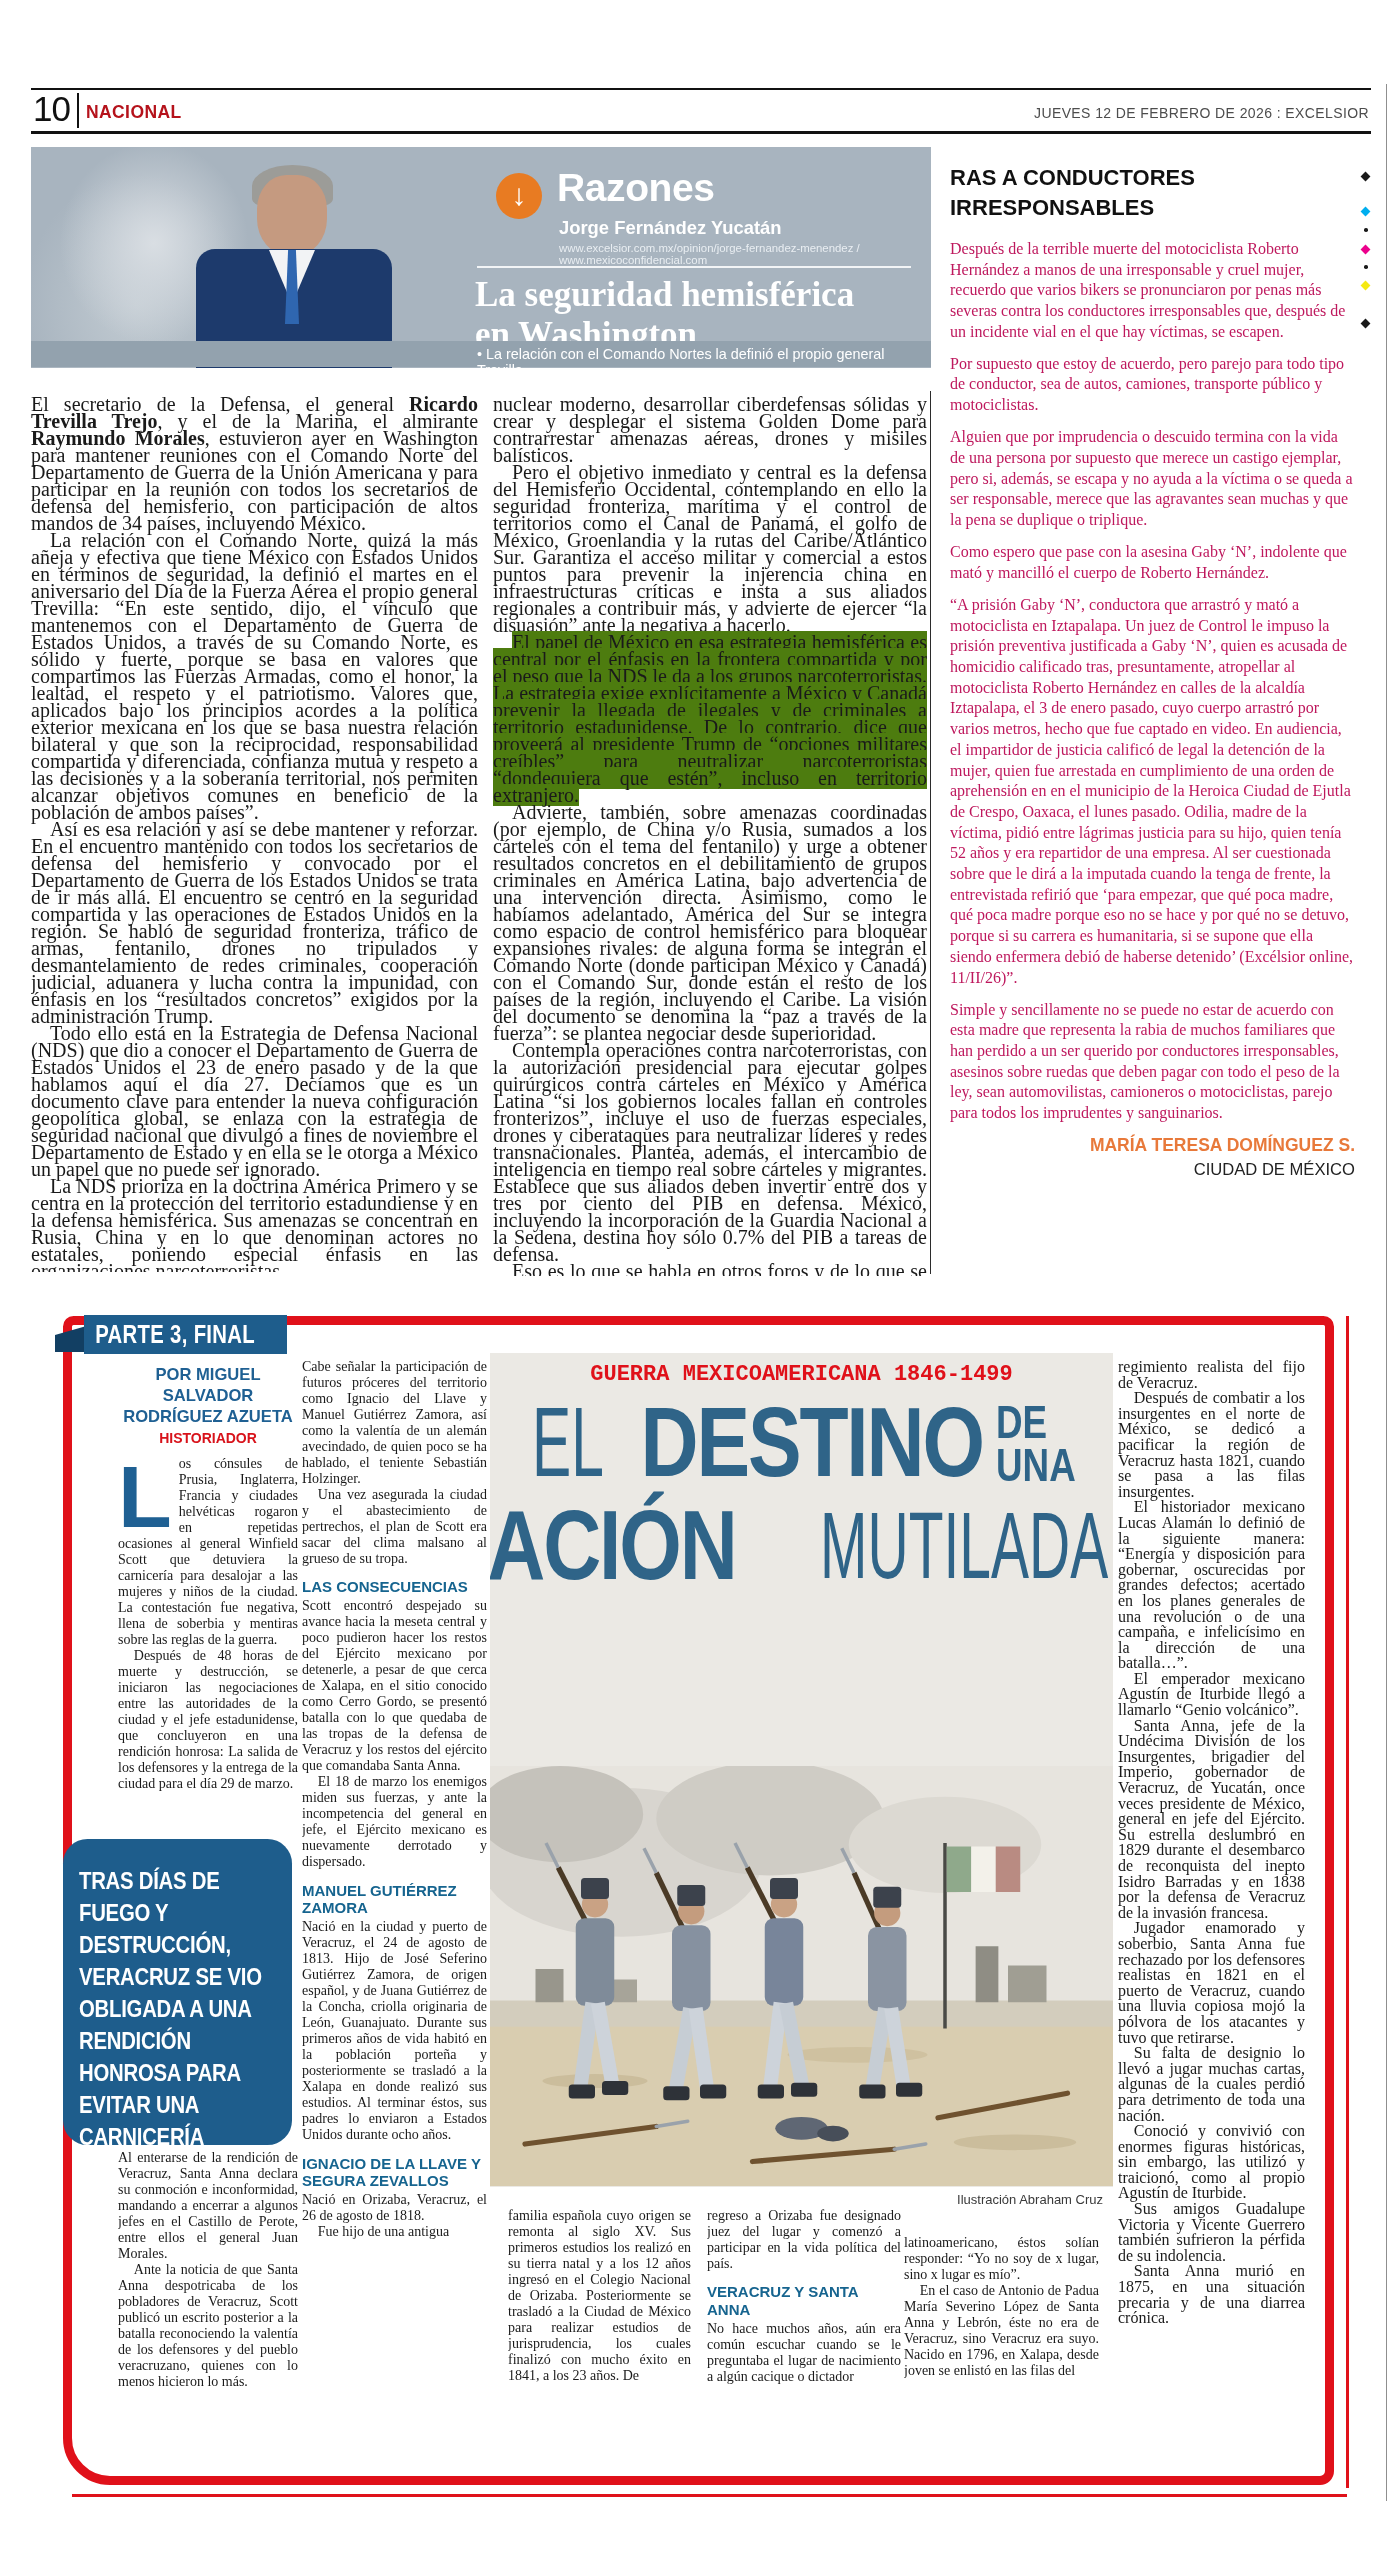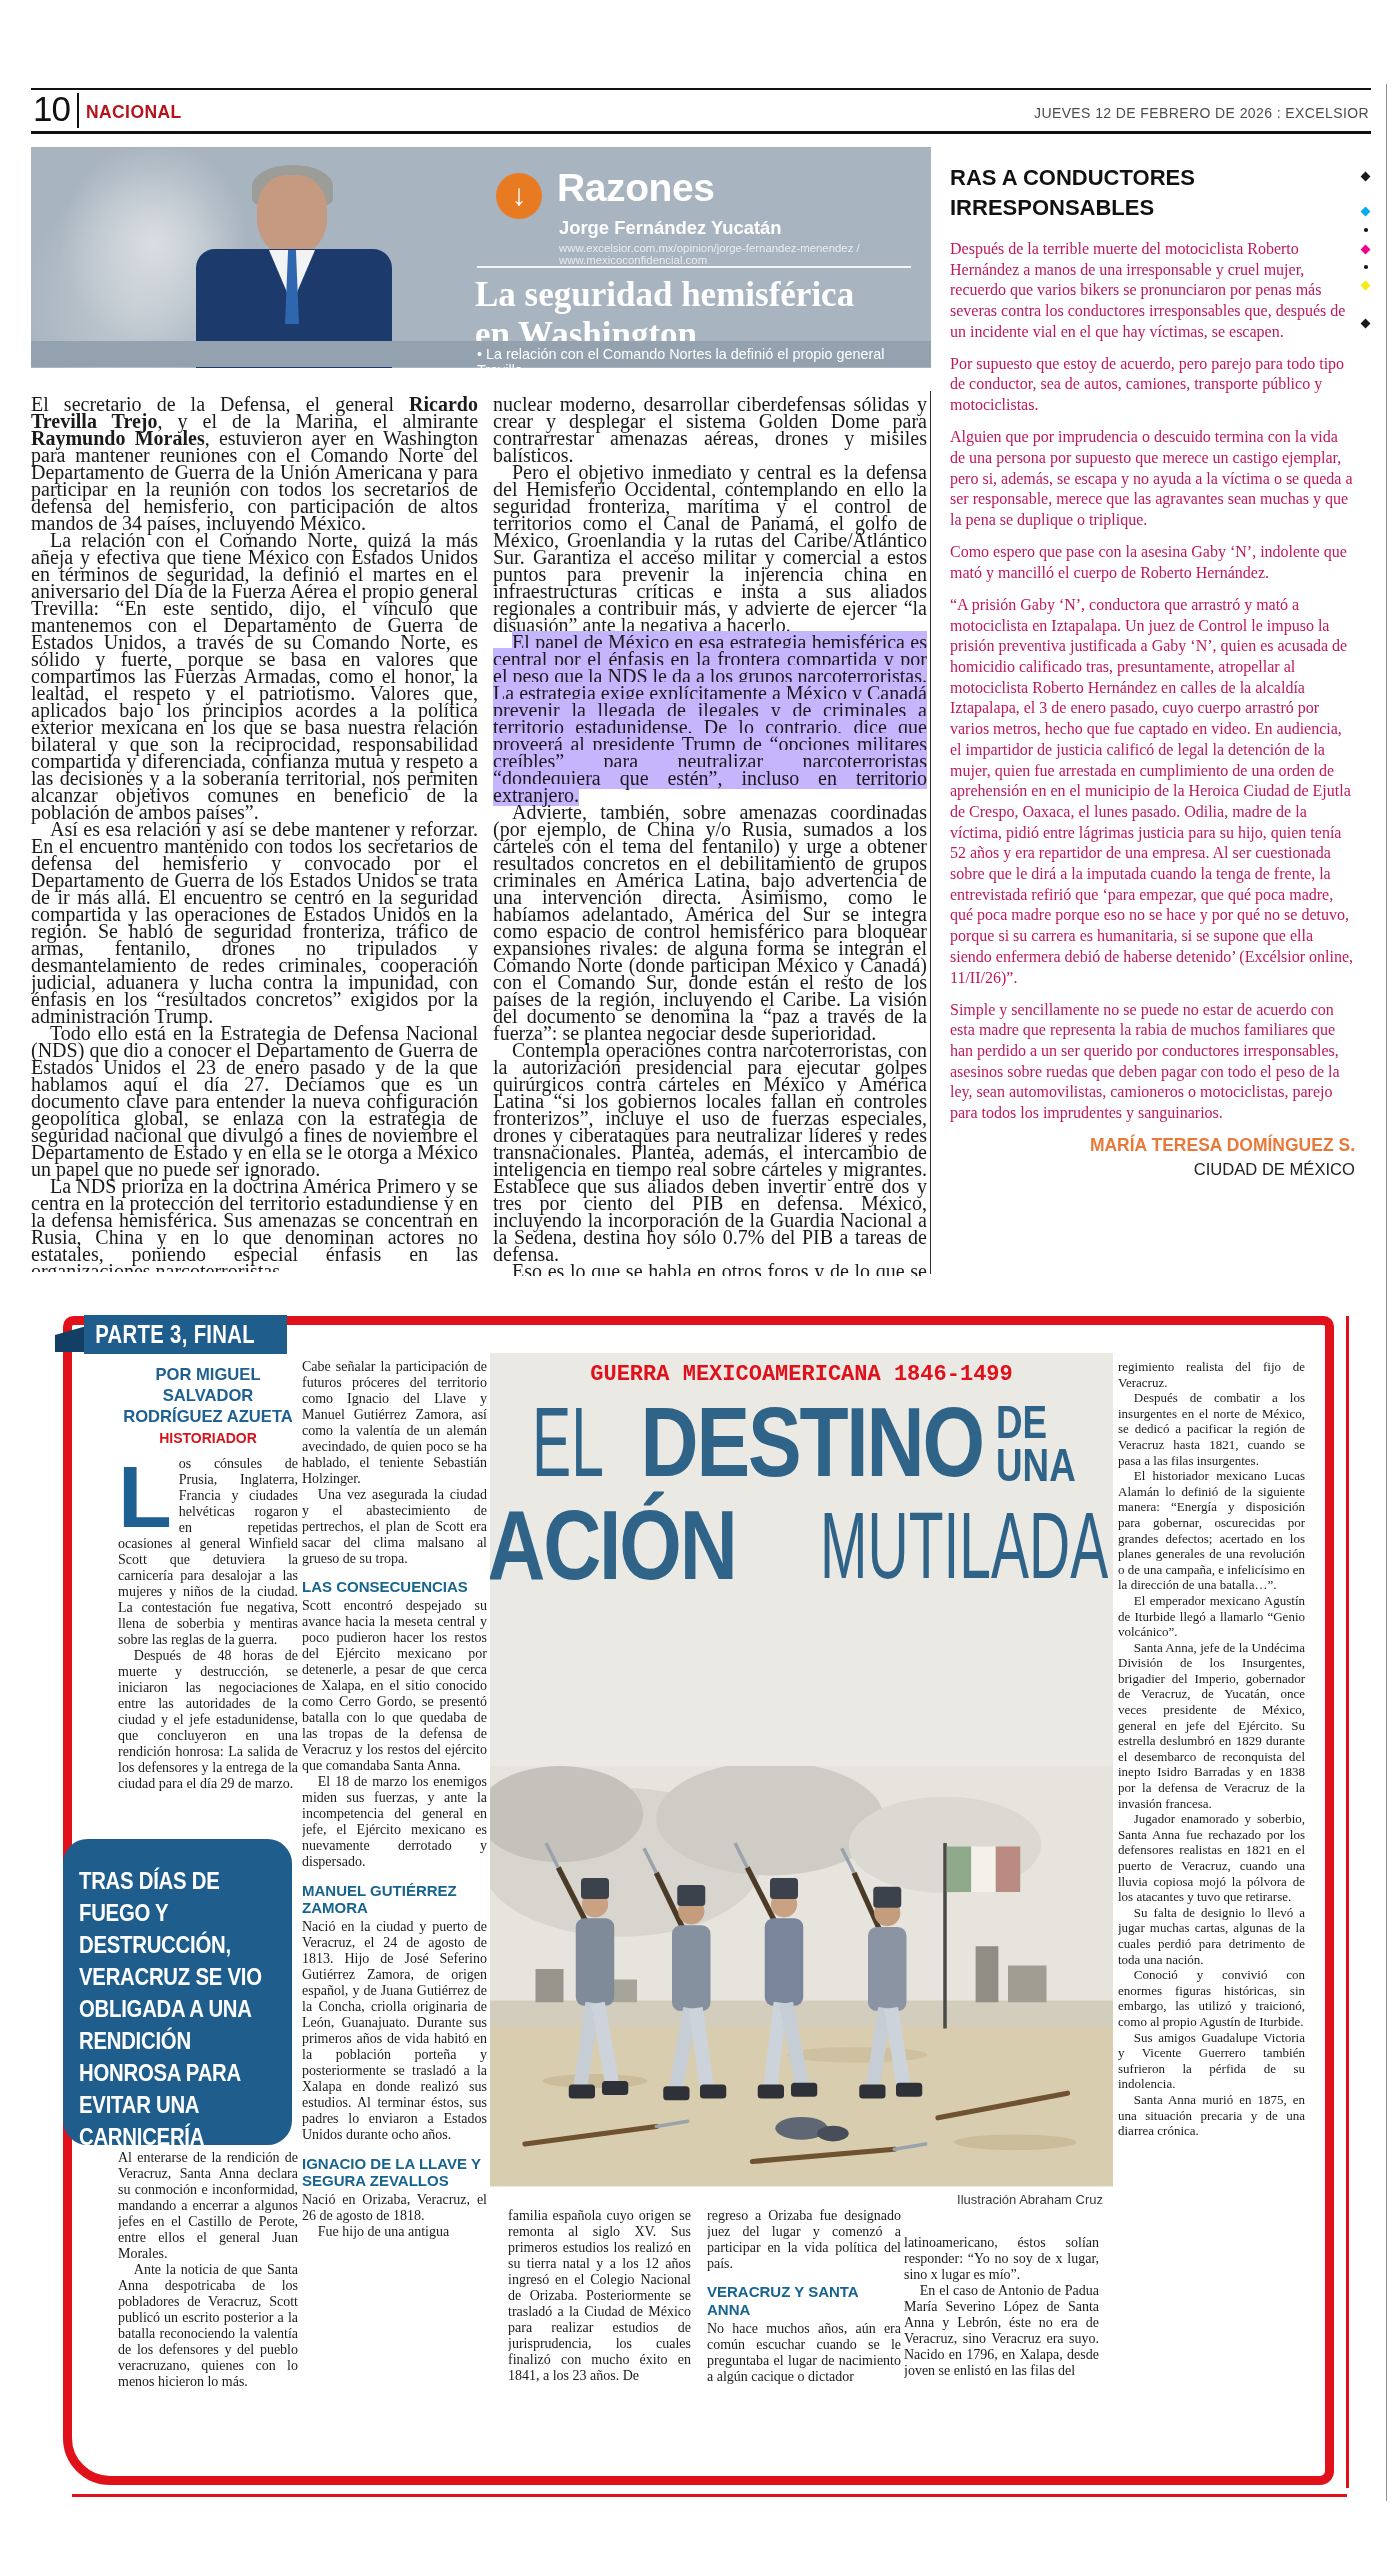--- a/index.html
+++ b/index.html
@@ -32,21 +32,21 @@
   #rz .rz-t2{position:absolute;left:444px;top:168px;font:600 35px "Liberation Serif",serif;color:#fff;}
   #rz .deck-strip{position:absolute;left:0;top:194px;width:100%;height:26px;background:#93a2ae;}
   #rz .deck{position:absolute;left:446px;top:199px;font:400 14.4px "Liberation Sans",sans-serif;color:#fff;}
   
   .art{font-size:20px;line-height:17px;text-align:justify;hyphens:auto;}
   .art p{margin:0;text-indent:19px;}
   .art p.noind{text-indent:0;}
   .art b{font-weight:700;}
   #art-col1{left:31px;top:396px;width:447px;height:876px;overflow:hidden;}
   #art-col2{left:493px;top:396px;width:434px;height:880px;overflow:hidden;}
-  .hl{background:#c4b5fd;}
+  .hl{background:#4d7c0f;}
   #col-divider{left:930px;top:391px;width:0.9px;height:883px;background:#2b2b2b;}
   
   #yl{left:950px;top:163px;width:405px;font-family:"Liberation Sans",sans-serif;}
   #yl .yl-title{font:700 38px/1 "Liberation Sans",sans-serif;color:#0f0f0f;letter-spacing:-0.4px;margin-bottom:15.8px;}
   #yl .yl-sub{font:700 22px/30px "Liberation Sans",sans-serif;color:#111;}
   #yl .yl-body{margin-top:15.8px;}
   #yl .yl-body p{font-size:16px;line-height:20.7px;color:#be185d;margin:0 0 11.4px 0;font-family:Liberation Serif, serif;}
   #yl .yl-sig{text-align:right;color:#e8793a;font:700 17.5px "Liberation Sans",sans-serif;margin-top:10.5px;}
   #yl .yl-place{text-align:right;font:400 16.6px "Liberation Sans",sans-serif;color:#222;margin-top:3.5px;}
   
@@ -83,21 +83,21 @@
   .t-el{font-weight:400;font-size:98px;line-height:.92;transform:scaleX(.6);transform-origin:50% 0;}
   .t-destino{font-weight:700;font-size:98px;line-height:.92;transform:scaleX(.82);transform-origin:50% 0;letter-spacing:-2.6px;margin:0 -24.5px;}
   .t-stack{display:flex;flex-direction:column;font-weight:700;font-size:46px;line-height:.95;transform:scaleX(.8);transform-origin:0 0;margin-top:3.5px;}
   .t-nacion{font-weight:700;font-size:98px;line-height:.92;transform:scaleX(.82);transform-origin:50% 0;letter-spacing:-2.6px;margin-right:-19px;}
   .t-mutilada{font-weight:400;font-size:95px;line-height:.95;transform:scaleX(.6);transform-origin:50% 0;margin-left:-26px;}
   #f-illo svg{position:absolute;left:0;top:413px;}
   #f-credit{left:490px;top:2192px;width:613px;text-align:right;font:400 13px "Liberation Sans",sans-serif;color:#3a3a3a;}
   #f-colA{left:508px;top:2208px;width:183px;height:235px;overflow:hidden;}
   #f-colB{left:707px;top:2208px;width:194px;height:235px;overflow:hidden;}
   #f-colC{left:904px;top:2235px;width:195px;height:210px;overflow:hidden;}
-  #f-colD{left:1118px;top:1359px;width:187px;height:1093px;overflow:hidden;font-size:13px;line-height:15.6px;}
+  #f-colD{left:1118px;top:1359px;width:187px;height:1093px;overflow:hidden;font-size:16px;line-height:15.6px;}
 </style>
 </head>
 <body>
 
 <div class="abs" id="hdr-rule-top"></div>
 <div class="abs" id="page-num">10</div>
 <div class="abs" id="hdr-div"></div>
 <div class="abs" id="section-name">NACIONAL</div>
 <div class="abs" id="edition-date">JUEVES 12 DE FEBRERO DE 2026 : EXCELSIOR</div>
 <div class="abs" id="hdr-rule-bot"></div>

